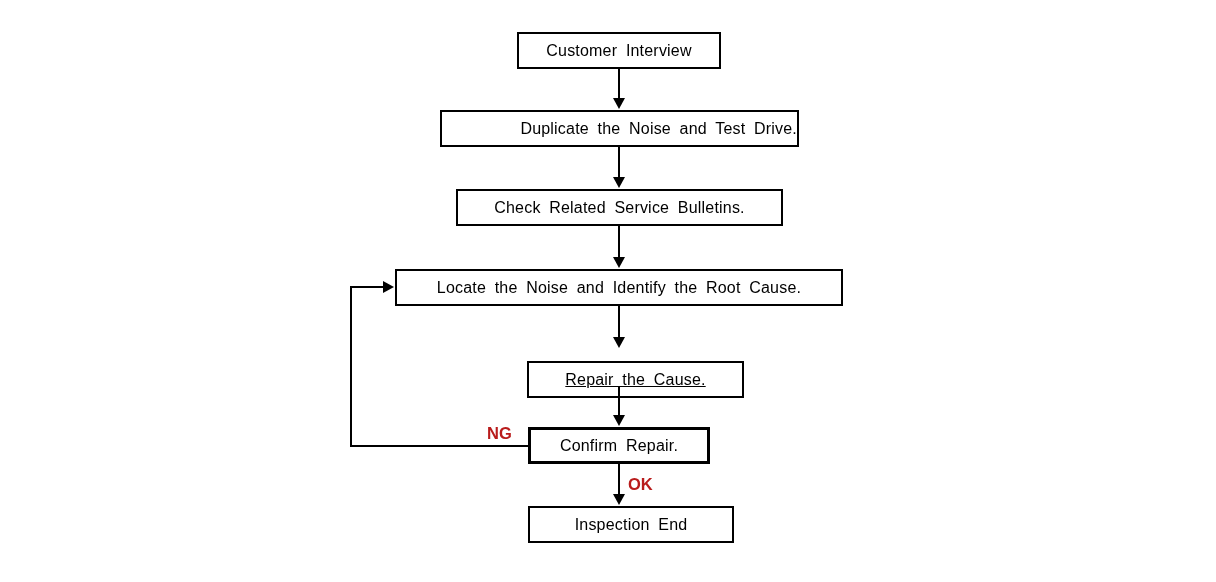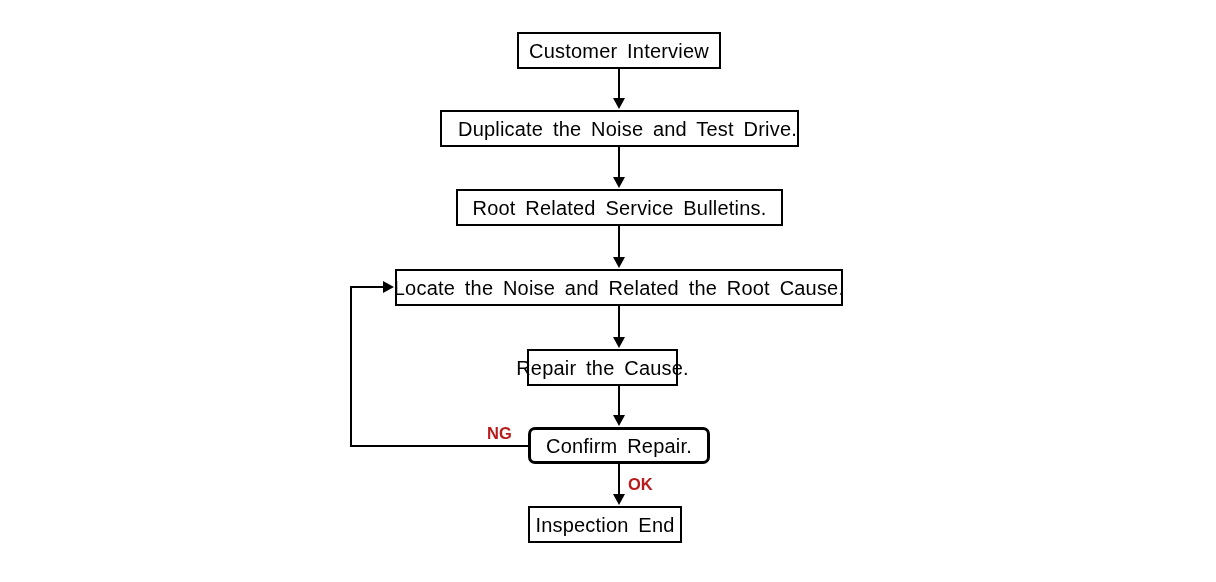--- a/index.html
+++ b/index.html
@@ -19,21 +19,21 @@
     overflow: hidden;
   }
   .node {
     position: absolute;
     box-sizing: border-box;
     background: #ffffff;
     border: 2px solid #000000;
     display: flex;
     align-items: center;
     justify-content: center;
-    font-size: 20px;
+    font-size: 16px;
     letter-spacing: 0.2px;
     word-spacing: 4px;
     white-space: nowrap;
     line-height: 1;
     color: #000000;
   }
   .node.emphasis {
     border-width: 3px;
   }
   .vline {
@@ -84,51 +84,51 @@
   <div class="arrow-down" style="left:613px; top:98px;"></div>
 
   <div class="node" style="left:440px; top:110px; width:359px; height:37px;justify-content:flex-end;">
     <span>Duplicate the Noise and Test Drive.</span>
   </div>
 
   <div class="vline" style="left:618px; top:147px; height:31px;"></div>
   <div class="arrow-down" style="left:613px; top:177px;"></div>
 
   <div class="node" style="left:456px; top:189px; width:327px; height:37px;">
-    <span>Root Related Service Bulletins.</span>
+    <span>Check Related Service Bulletins.</span>
   </div>
 
   <div class="vline" style="left:618px; top:226px; height:32px;"></div>
   <div class="arrow-down" style="left:613px; top:257px;"></div>
 
   <div class="node" style="left:395px; top:269px; width:448px; height:37px;">
-    <span>Locate the Noise and Related the Root Cause.</span>
+    <span>Locate the Noise and Identify the Root Cause.</span>
   </div>
 
   <div class="vline" style="left:618px; top:306px; height:32px;"></div>
   <div class="arrow-down" style="left:613px; top:337px;"></div>
 
-  <div class="node" style="left:527px; top:349px; width:151px; height:37px;">
+  <div class="node" style="left:527px; top:361px; width:217px; height:37px;text-decoration:underline;">
     <span>Repair the Cause.</span>
   </div>
 
   <div class="vline" style="left:618px; top:386px; height:30px;"></div>
   <div class="arrow-down" style="left:613px; top:415px;"></div>
 
-  <div class="node emphasis" style="left:528px; top:427px; width:182px; height:37px;border-radius:7px;">
+  <div class="node emphasis" style="left:528px; top:427px; width:182px; height:37px;">
     <span>Confirm Repair.</span>
   </div>
 
   <div class="hline" style="left:350px; top:445px; width:179px;"></div>
   <div class="vline" style="left:350px; top:286px; height:161px;"></div>
   <div class="hline" style="left:350px; top:286px; width:35px;"></div>
   <div class="arrow-right" style="left:383px; top:281px;"></div>
   <div class="edge-label" style="left:487px; top:425px;">NG</div>
 
   <div class="vline" style="left:618px; top:464px; height:31px;"></div>
   <div class="arrow-down" style="left:613px; top:494px;"></div>
   <div class="edge-label" style="left:628px; top:476px;">OK</div>
 
-  <div class="node" style="left:528px; top:506px; width:154px; height:37px;">
+  <div class="node" style="left:528px; top:506px; width:206px; height:37px;">
     <span>Inspection End</span>
   </div>
 
 </div>
 
 </body></html>

